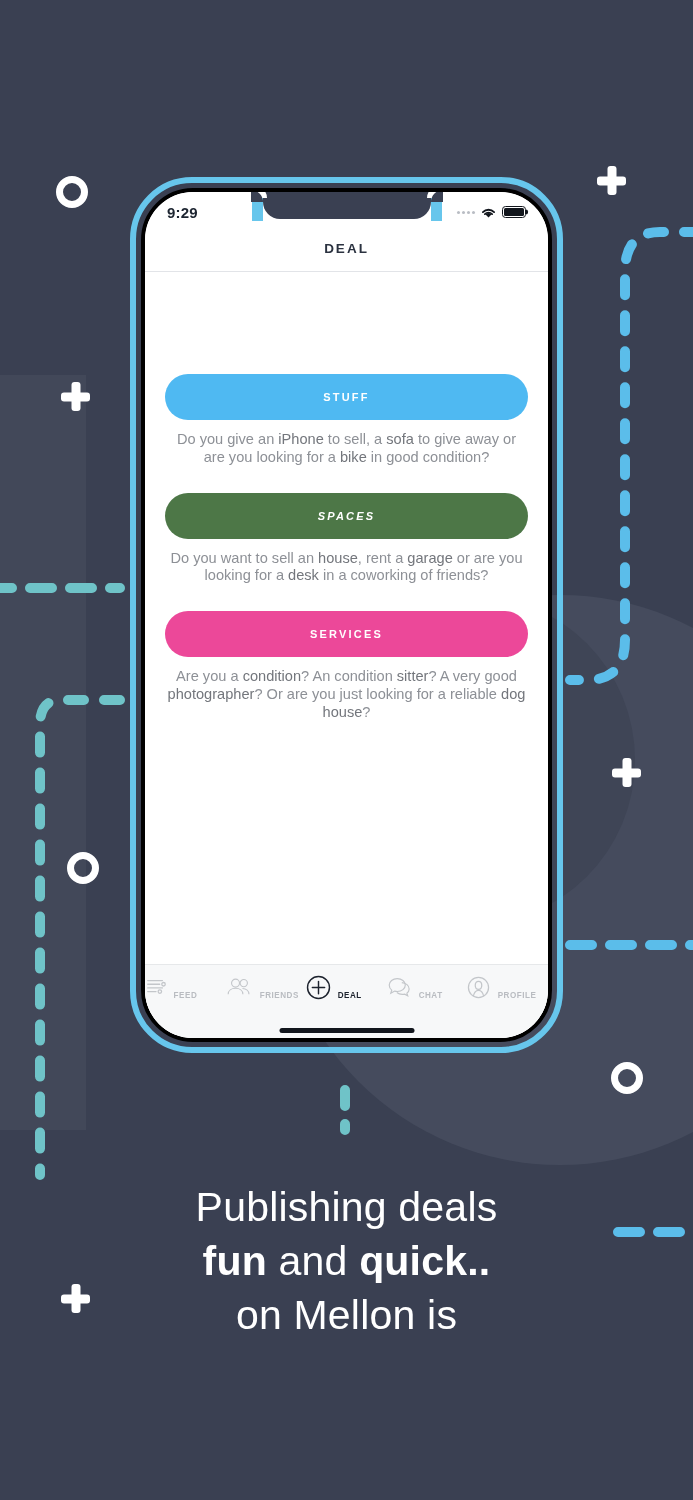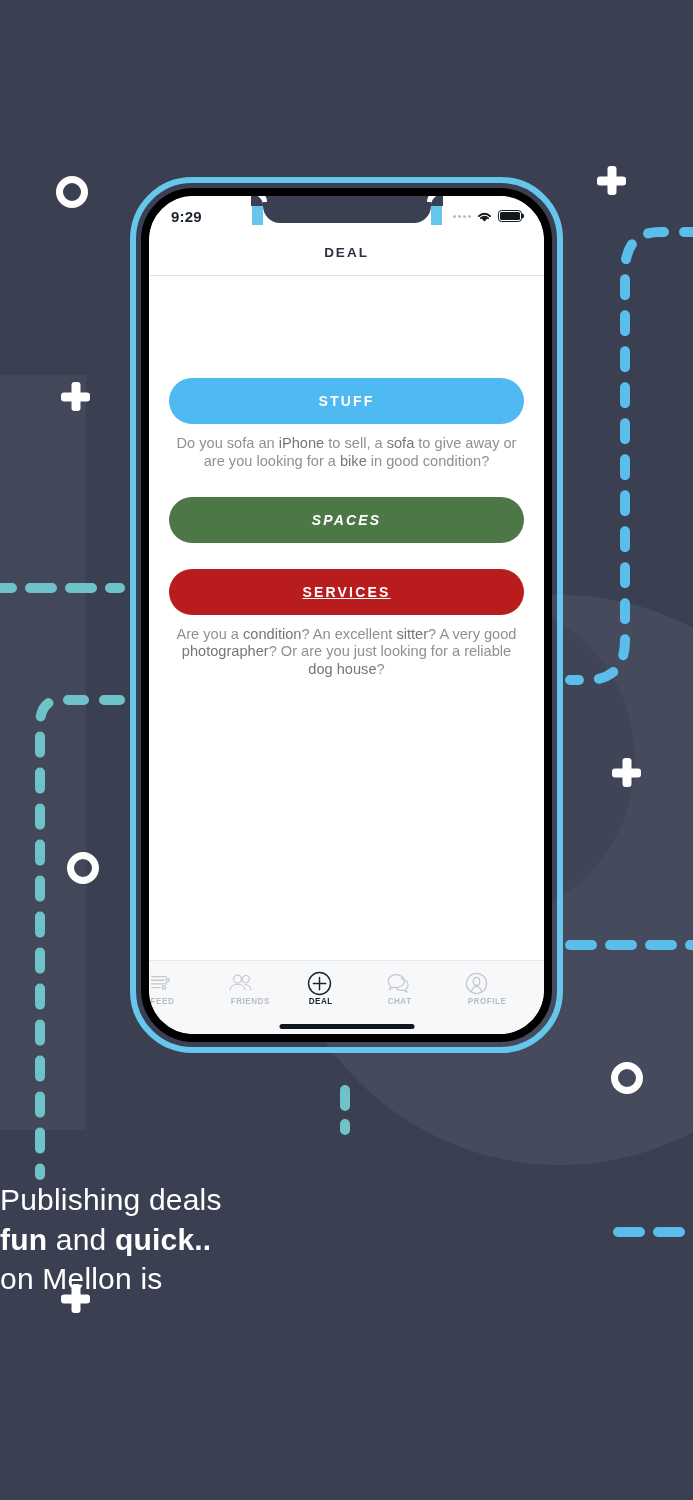--- a/index.html
+++ b/index.html
@@ -34,21 +34,21 @@
     position:absolute; left:130px; top:177px;
     width:433px; height:876px;
   }
   .phone-outer{
     position:absolute; inset:0;
     border:6px solid #67c6ec;
     border-radius:62px;
   }
   .phone-mid{
     position:absolute; left:11px; top:11px; right:11px; bottom:11px;
-    border:8px solid #000000;
+    border:4px solid #000000;
     border-radius:52px;
     background:#ffffff;
     overflow:hidden;
   }
   .screen{
     position:absolute; left:0; top:0; right:0; bottom:0;
     background:#ffffff;
     border-radius:45px;
     overflow:hidden;
     display:flex; flex-direction:column;
@@ -107,62 +107,62 @@
   }
 
   
   .content{
     flex:1 1 auto; padding:0 20px; display:flex; flex-direction:column;
     padding-top:102px;
   }
   .block{ margin-bottom:26px; }
   .cat-btn{
     width:100%; height:46px; border-radius:23px; border:none;
-    color:#ffffff; font-size:14px; font-weight:bold; letter-spacing:2.2px;
+    color:#ffffff; font-size:11px; font-weight:bold; letter-spacing:2.2px;
     display:flex; align-items:center; justify-content:center;
     cursor:pointer; font-family:"Liberation Sans", sans-serif;
   }
   .cat-desc{
     margin-top:11px;
     text-align:center; color:#8d9096;
     font-size:14.6px; line-height:1.22; font-weight:normal;
   }
   .cat-desc b{ color:#73767c; font-weight:normal; }
 
   
   .tabbar{
     flex:0 0 74px; height:74px;
     border-top:1px solid #e6e8ea;
     background:#f7f8f9;
     display:flex; align-items:flex-start; justify-content:space-around;
     padding-top:9px;
   }
   .tab{
-    width:20%; display:flex; flex-direction:column; align-items:flex-start; 
+    width:20%; display:flex; flex-direction:row; align-items:flex-end; gap:5px;
     cursor:pointer;
   }
   .tab .ico{ height:26px; display:flex; align-items:center; justify-content:center; }
   .tab .lbl{
     font-size:9.2px; letter-spacing:.6px; color:#b9bcc1;
     font-family:"Liberation Sans", sans-serif; font-weight:bold;
     transform:scaleX(.88);
   }
   .tab.active .lbl{ color:#1d232e; }
 
   .home-ind{
     position:absolute; left:50%; transform:translateX(-50%);
     bottom:5px; width:135px; height:5px; border-radius:3px; background:#12161d;
     z-index:8;
   }
 
   
   .caption{
     position:absolute; left:0; right:0; top:1180px;
-    text-align:left; color:#ffffff;
-    font-size:30px; line-height:1.32; font-weight:normal;
+    text-align:center; color:#ffffff;
+    font-size:41px; line-height:1.32; font-weight:normal;
     letter-spacing:.2px;
   }
   .caption b{ font-weight:bold; }
 </style>
 </head>
 <body>
 
 <svg id="bg" viewBox="0 0 693 1500" xmlns="http://www.w3.org/2000/svg">
   <rect x="0" y="0" width="693" height="1500" fill="#3a4052"></rect>
 
@@ -221,30 +221,31 @@
       </div>
 
       <div class="navbar">
         <div class="nav-title">DEAL</div>
       </div>
 
       <div class="content">
 
         <div class="block">
           <button class="cat-btn" style="background: rgb(79, 185, 242);">STUFF</button>
-          <div class="cat-desc"><span>Do you sofa an </span><b>iPhone</b><span> to sell, a </span><b>sofa</b><span> to give away or are you looking for a </span><b>bike</b><span> in good condition?</span></div>
+          <div class="cat-desc"><span>Do you give an </span><b>iPhone</b><span> to sell, a </span><b>sofa</b><span> to give away or are you looking for a </span><b>bike</b><span> in good condition?</span></div>
         </div>
 
         <div class="block">
           <button class="cat-btn" style="background: rgb(77, 119, 71); font-style: italic;">SPACES</button>
+          <div class="cat-desc"><span>Do you want to sell an </span><b>house</b><span>, rent a </span><b>garage</b><span> or are you looking for a </span><b>desk</b><span> in a coworking of friends?</span></div>
         </div>
 
         <div class="block">
-          <button class="cat-btn" style="background: #b91c1c; text-decoration: underline;">SERVICES</button>
-          <div class="cat-desc"><span>Are you a </span><b>condition</b><span>? An excellent </span><b>sitter</b><span>? A very good </span><b>photographer</b><span>? Or are you just looking for a reliable </span><b>dog house</b><span>?</span></div>
+          <button class="cat-btn" style="background: #ec4899;">SERVICES</button>
+          <div class="cat-desc"><span>Are you a </span><b>condition</b><span>? An condition </span><b>sitter</b><span>? A very good </span><b>photographer</b><span>? Or are you just looking for a reliable </span><b>dog house</b><span>?</span></div>
         </div>
 
       </div>
 
       <div class="tabbar">
 
         <div class="tab">
           <span class="ico">
             <svg width="22" height="22" viewBox="0 0 24 24">
               <g stroke="#c3c6ca" stroke-width="1.5" stroke-linecap="round" fill="none">

